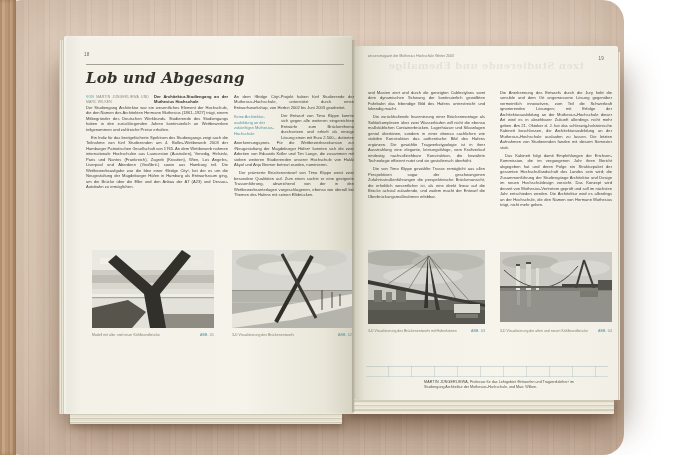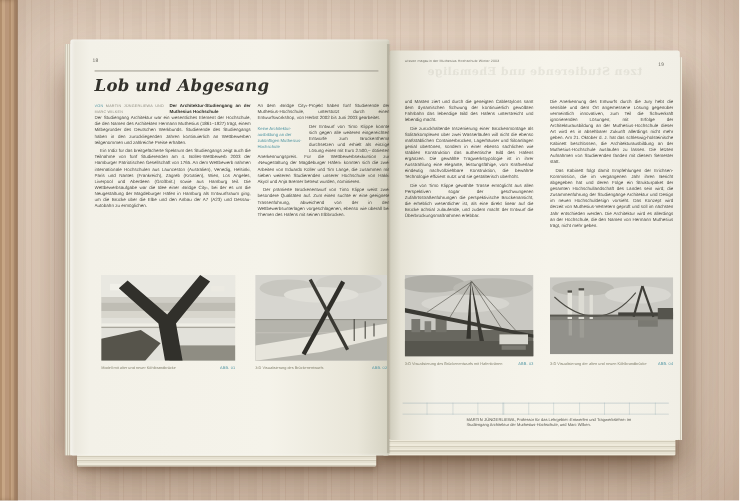--- a/index.html
+++ b/index.html
@@ -1,21 +1,21 @@
 <!DOCTYPE html>
 <html><head>
 <meta charset="utf-8">
 <style>
   html,body{margin:0;padding:0;}
   body{width:680px;height:455px;overflow:hidden;font-family:"Liberation Sans",sans-serif;}
-  .scene{position:relative;width:672px;height:455px;
+  .scene{position:relative;width:624px;height:455px;
     background:
       linear-gradient(rgba(240,222,206,.45), rgba(216,192,172,.45)),
       repeating-linear-gradient(90deg,#dccbbb 0 3px,#e7d8c8 3px 7px,#d7c3b1 7px 8px,#e4d4c4 8px 15px,#dfcfbe 15px 21px);
-    box-shadow:inset 0 0 70px rgba(120,85,60,.28), inset 0 0 160px rgba(130,95,70,.14);}
+    box-shadow:inset 0 0 70px rgba(120,85,60,.28), inset 0 0 160px rgba(130,95,70,.14);border-radius:21px;}
   .wood-left{position:absolute;left:0;top:0;width:16px;height:455px;
     background:repeating-linear-gradient(90deg,#b3906f 0 2px,#c7a685 2px 5px,#ba977a 5px 8px);
     box-shadow:inset -3px 0 4px rgba(90,60,35,.35);}
   .book-shadow{position:absolute;left:66px;top:50px;width:548px;height:360px;
     box-shadow:-10px 14px 26px rgba(80,52,30,.42), 14px 20px 30px rgba(80,52,30,.38);}
   .page{position:absolute;border-radius:2px;}
   .left-page{left:64px;top:36px;width:290px;height:378px;
     background:linear-gradient(to right,#e9e6db 0,#f3f1e8 6%,#f5f3ea 62%,#e9e6d9 90%,#d7d4c4 99%,#c9c6b5 100%);
     box-shadow:inset 2px 0 3px rgba(255,255,255,.5);}
   .right-page{left:354px;top:46px;width:264px;height:354px;

